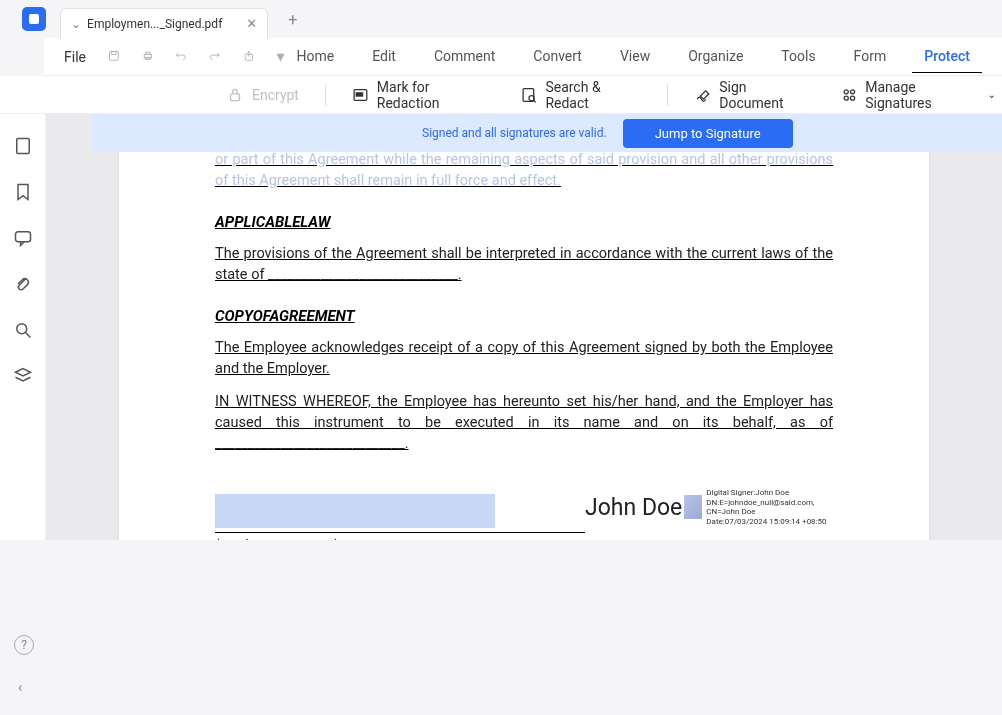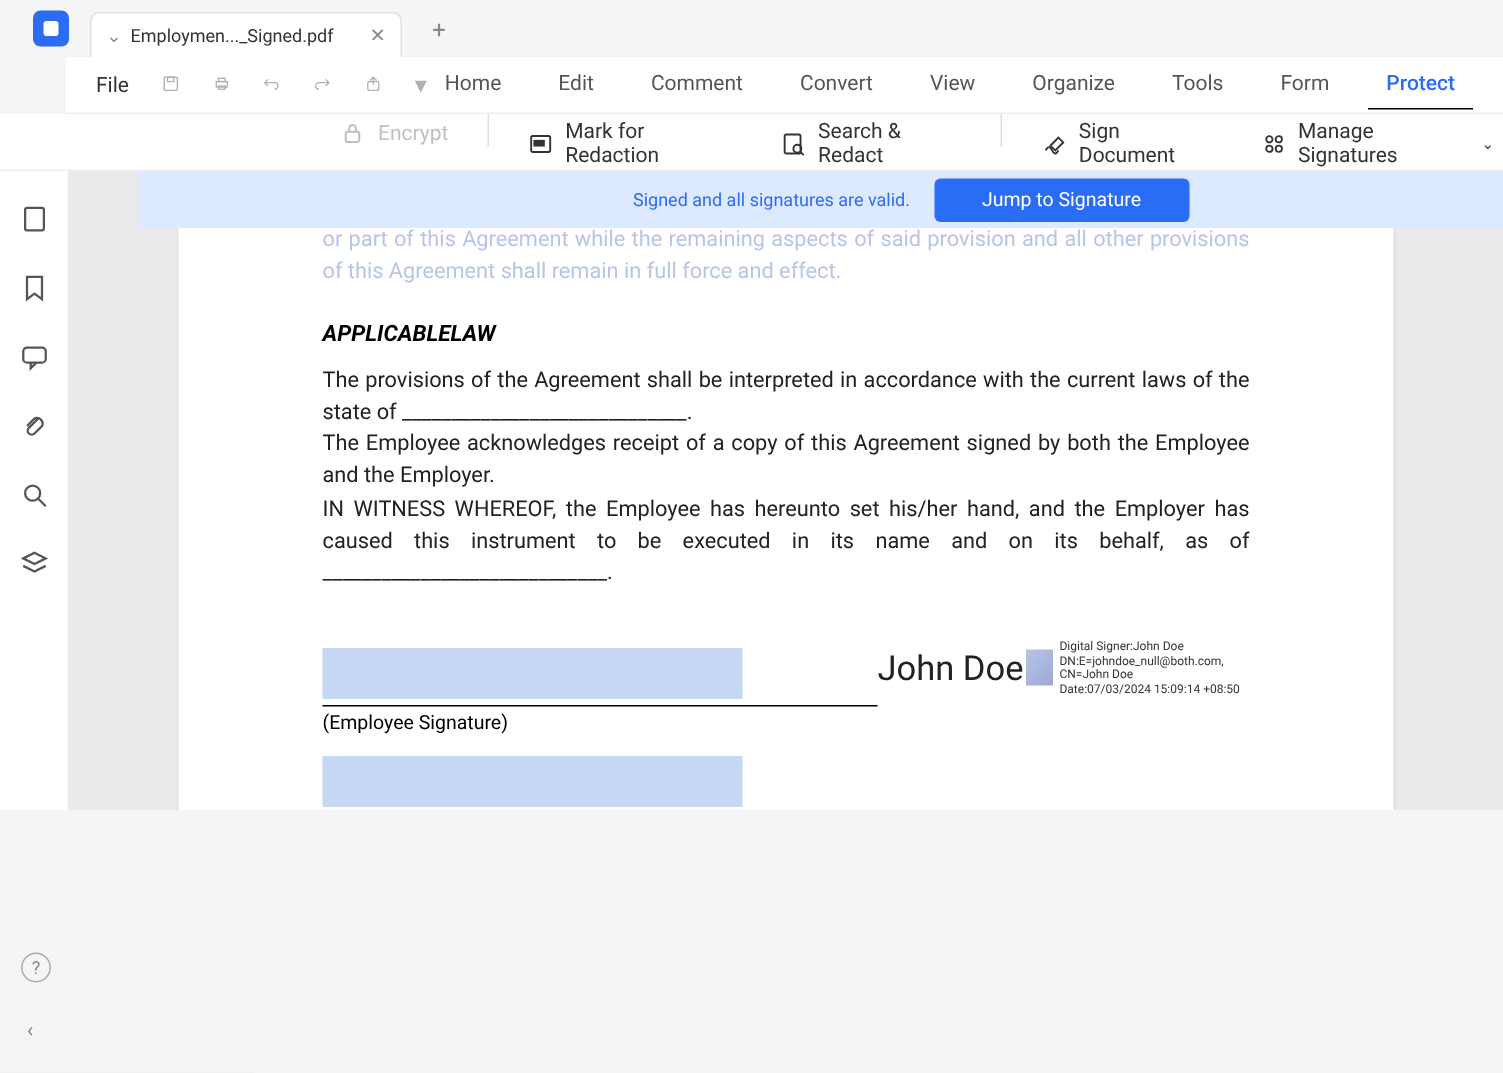--- a/index.html
+++ b/index.html
@@ -18,28 +18,28 @@
 
 .toolbar1 { height: 38px; display: flex; align-items: center; background: #fff; border-bottom: 1px solid #eee; padding: 0 20px; margin-left: 44px; }
 .file-btn { font-size: 14px; color: #333; margin-right: 22px; cursor: pointer; }
 .qat { display: flex; gap: 22px; align-items: center; color: #b0b0b0; }
 .qat span { cursor: pointer; }
 .menu-tabs { margin-left: auto; display: flex; gap: 14px; }
 .menu-tab { font-size: 14px; color: #555; padding: 8px 12px; cursor: pointer; }
 .menu-tab.active { color: #2b6cf5; border-bottom: 1px solid #000000; font-weight: 500; }
 
 
-.ribbon { height: 38px; display: flex; align-items: flex-start; background: #fff; border-bottom: 1px solid #eee; padding-left: 220px; gap: 20px; }
+.ribbon { height: 38px; display: flex; align-items: center; background: #fff; border-bottom: 1px solid #eee; padding-left: 220px; gap: 20px; }
 .ribbon-btn { display: flex; align-items: center; gap: 8px; font-size: 14px; color: #333; cursor: pointer; padding: 4px 6px; }
 .ribbon-btn.disabled { color: #c0c0c0; }
 .ribbon-sep { width: 1px; height: 22px; background: #e0e0e0; }
 .ribbon-icon { width: 18px; height: 18px; display: inline-flex; align-items: center; justify-content: center; }
 
 
-.main-area { display: flex; height: 426px; }
+.main-area { display: flex; height: 426px; text-decoration: underline; }
 .left-sidebar { width: 46px; background: #fff; border-right: 1px solid #eee; display: flex; flex-direction: column; align-items: center; padding-top: 22px; gap: 26px; }
 .side-icon { width: 20px; height: 20px; color: #555; cursor: pointer; display: flex; align-items: center; justify-content: center; }
 .side-spacer { flex: 1; }
 
 .doc-viewport { flex: 1; background: #eaeaed; position: relative; display: flex; justify-content: center; overflow: hidden; }
 .page { width: 810px; background: #fff; margin-top: 0; box-shadow: 0 1px 3px rgba(0,0,0,0.08); padding: 0 96px 60px 96px; position: relative; }
 
 
 .sig-banner { position: absolute; left: 46px; right: 0; top: 0; height: 38px; background: #dde9ff; display: flex; align-items: center; z-index: 5; padding-left: 330px; }
 .sig-banner-text { font-size: 12px; color: #2b6cf5; }
@@ -210,30 +210,31 @@
     <div class="sig-banner">
       <span class="sig-banner-text">Signed and all signatures are valid.</span>
       <button class="jump-btn">Jump to Signature</button>
     </div>
 
     <div class="page">
       <div style="height:14px"></div>
       <p class="doc-text" style="color:#b8c4e8">part or in whole, such invalidity or unenforceability shall attach only to that particular provision or part of this Agreement while the remaining aspects of said provision and all other provisions of this Agreement shall remain in full force and effect.</p>
       <div class="doc-section-title">APPLICABLELAW</div>
       <p class="doc-text">The provisions of the Agreement shall be interpreted in accordance with the current laws of the state of _____________________________.</p>
+      <div class="doc-section-title">COPYOFAGREEMENT</div>
       <p class="doc-text">The Employee acknowledges receipt of a copy of this Agreement signed by both the Employee and the Employer.</p>
-      <p class="doc-text" style="margin-top:2px">IN WITNESS WHEREOF, the Employee has hereunto set his/her hand, and the Employer has caused this instrument to be executed in its name and on its behalf, as of _____________________________.</p>
+      <p class="doc-text" style="margin-top:12px">IN WITNESS WHEREOF, the Employee has hereunto set his/her hand, and the Employer has caused this instrument to be executed in its name and on its behalf, as of _____________________________.</p>
 
       <div class="sig-block">
         <div class="signature-right">
           <span class="sig-name">John Doe</span>
           <div class="sig-stamp"></div>
           <div class="sig-meta">
             <div>Digital Signer:John Doe</div>
-            <div>DN:E=johndoe_null@both.com,</div>
+            <div>DN:E=johndoe_null@said.com,</div>
             <div>CN=John Doe</div>
             <div>Date:07/03/2024 15:09:14 +08:50</div>
           </div>
         </div>
         <span class="sig-field"></span>
         <div class="sig-line"></div>
         <div class="sig-label">(Employee Signature)</div>
 
         <div class="sig-name-block">
           <span class="sig-field"></span>

